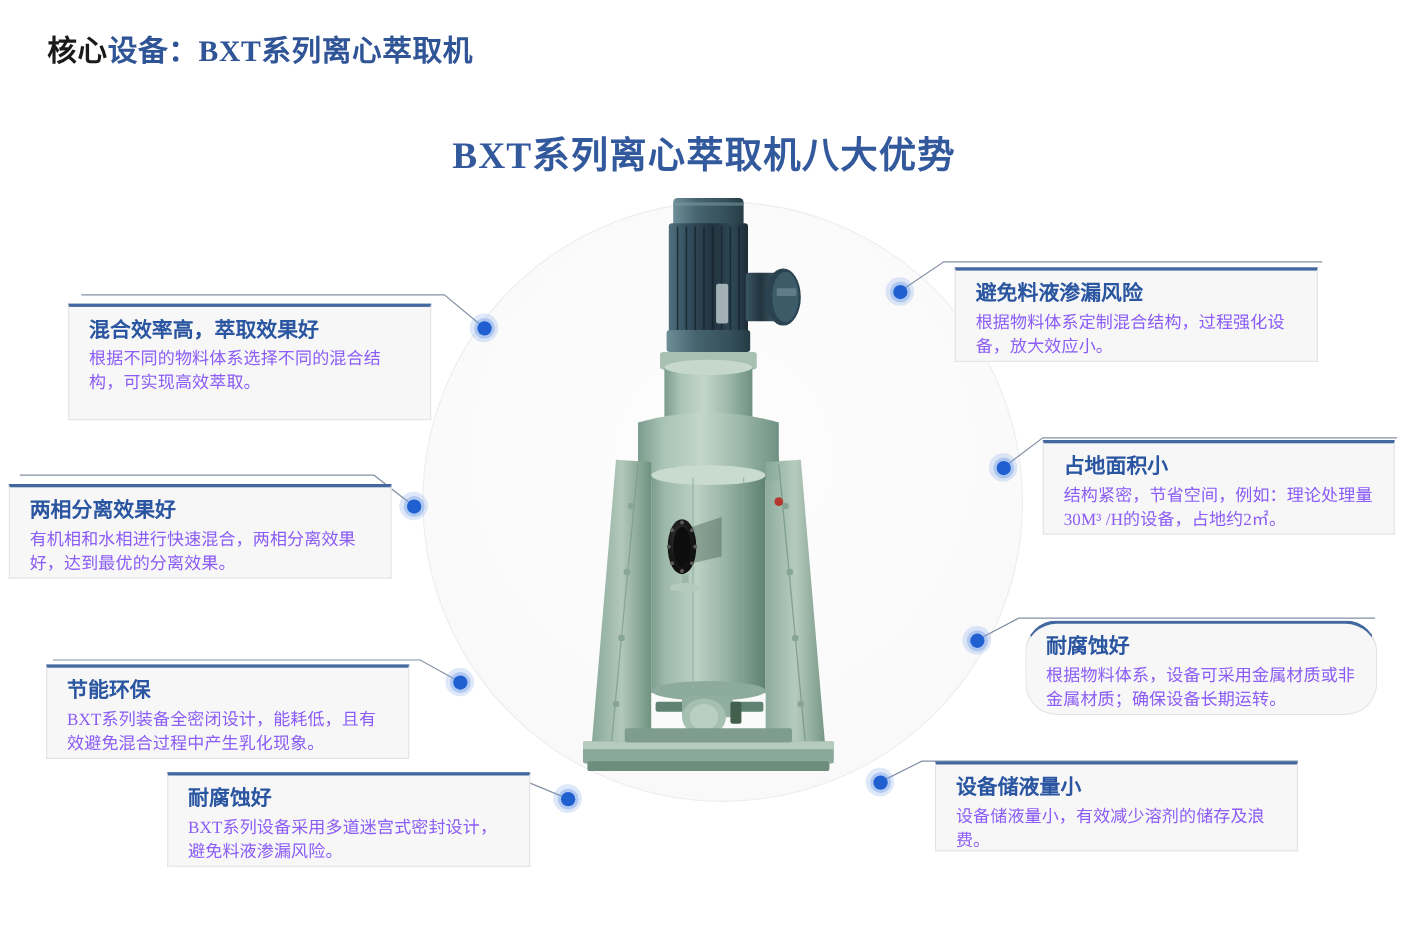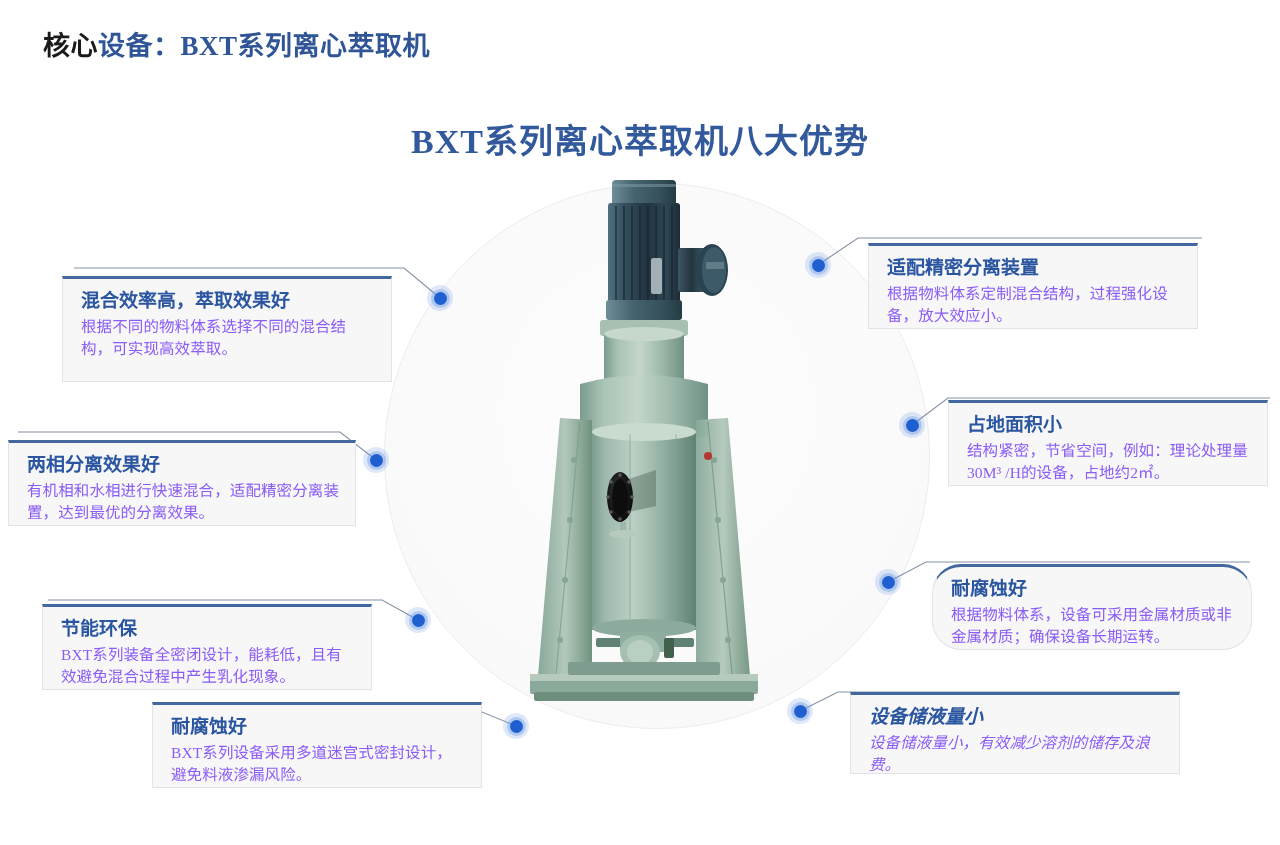--- a/index.html
+++ b/index.html
@@ -248,46 +248,46 @@
     </svg>
   </div>
 
   <div class="card" style="left:62px;top:276px;width:330px;height:106px;">
     <div class="c-title">混合效率高，萃取效果好</div>
     <div class="c-body">根据不同的物料体系选择不同的混合结构，可实现高效萃取。</div>
   </div>
 
   <div class="card" style="left:8px;top:440px;width:348px;height:86px;">
     <div class="c-title">两相分离效果好</div>
-    <div class="c-body">有机相和水相进行快速混合，适配精密分离装置，达到最优的分离效果。</div>
+    <div class="c-body">有机相和水相进行快速混合，两相分离效果好，达到最优的分离效果。</div>
   </div>
 
   <div class="card" style="left:42px;top:604px;width:330px;height:86px;">
     <div class="c-title">节能环保</div>
     <div class="c-body">BXT系列装备全密闭设计，能耗低，且有效避免混合过程中产生乳化现象。</div>
   </div>
 
   <div class="card" style="left:152px;top:702px;width:330px;height:86px;">
     <div class="c-title">耐腐蚀好</div>
     <div class="c-body">BXT系列设备采用多道迷宫式密封设计，避免料液渗漏风险。</div>
   </div>
 
   <div class="card" style="left:868px;top:243px;width:330px;height:86px;">
-    <div class="c-title">适配精密分离装置</div>
+    <div class="c-title">避免料液渗漏风险</div>
     <div class="c-body">根据物料体系定制混合结构，过程强化设备，放大效应小。</div>
   </div>
 
   <div class="card" style="left:948px;top:400px;width:320px;height:86px;">
     <div class="c-title">占地面积小</div>
     <div class="c-body">结构紧密，节省空间，例如：理论处理量30M³ /H的设备，占地约2㎡。</div>
   </div>
 
   <div class="card" style="left:932px;top:564px;width:320px;height:86px;border-radius:29px;">
     <div class="c-title">耐腐蚀好</div>
     <div class="c-body">根据物料体系，设备可采用金属材质或非金属材质；确保设备长期运转。</div>
   </div>
 
-  <div class="card" style="left:850px;top:692px;width:330px;height:82px;font-style:italic;">
+  <div class="card" style="left:850px;top:692px;width:330px;height:82px;">
     <div class="c-title">设备储液量小</div>
     <div class="c-body">设备储液量小，有效减少溶剂的储存及浪费。</div>
   </div>
 
 </div>
 
 </body></html>

